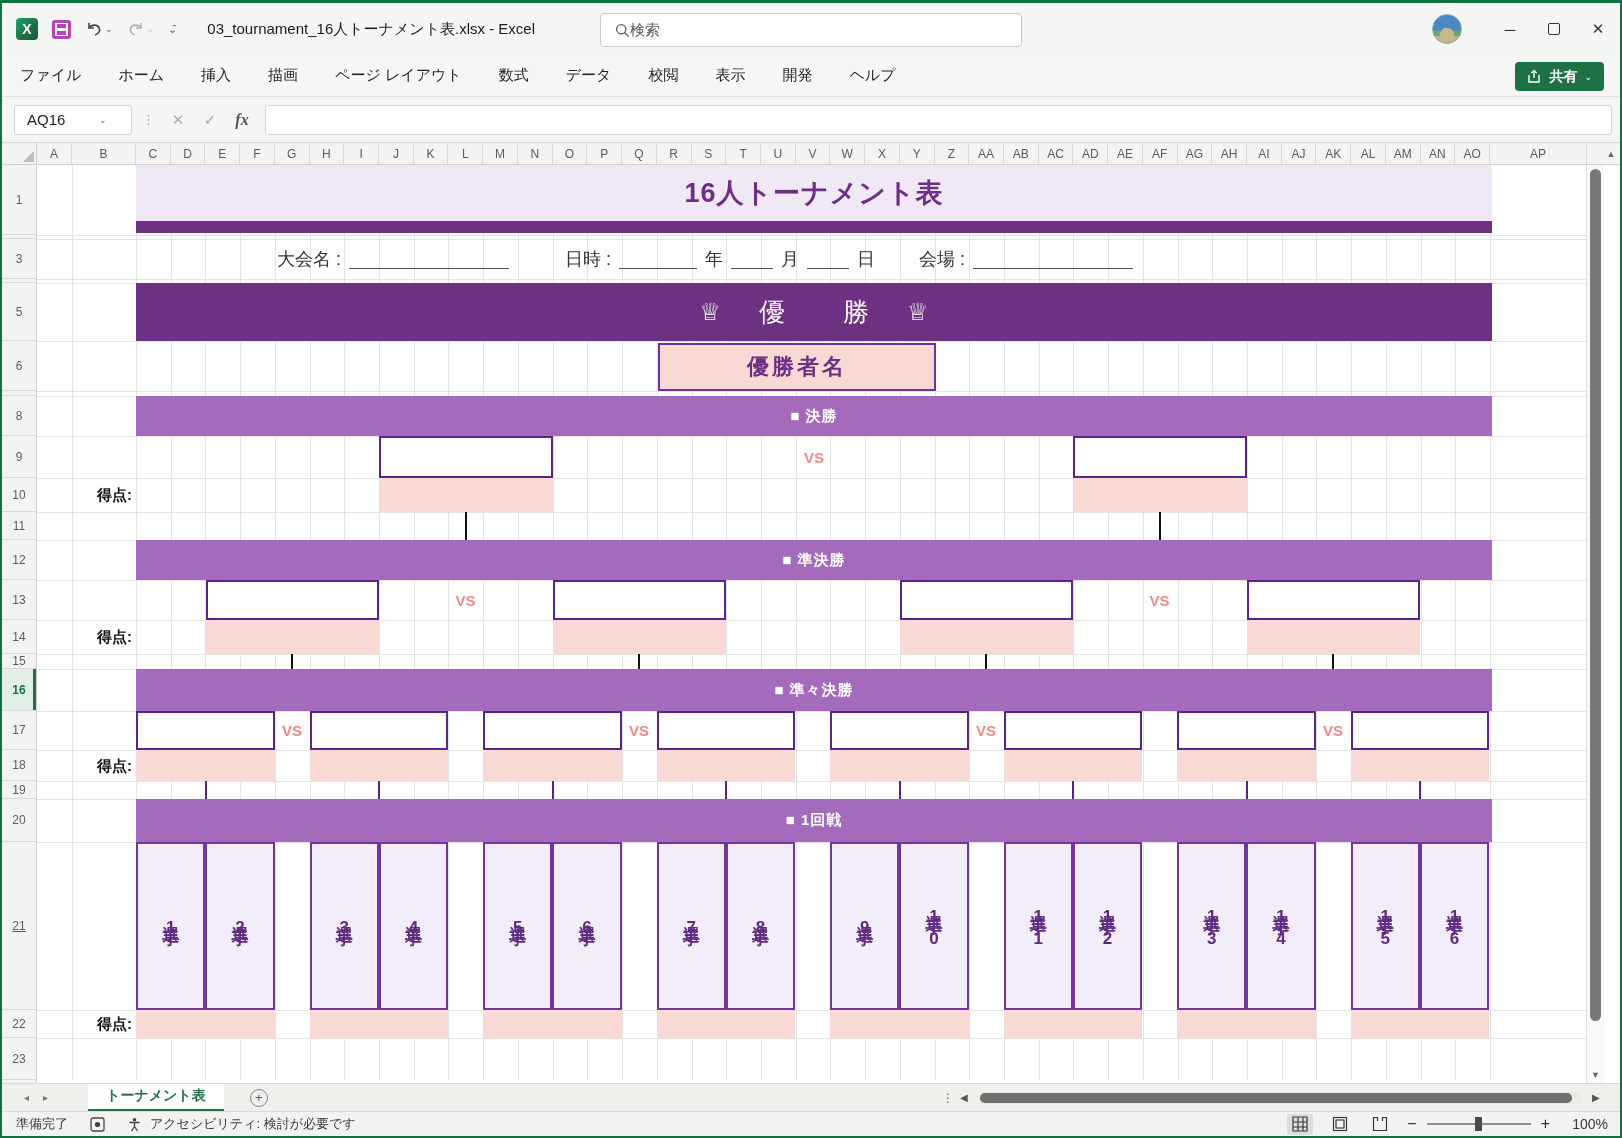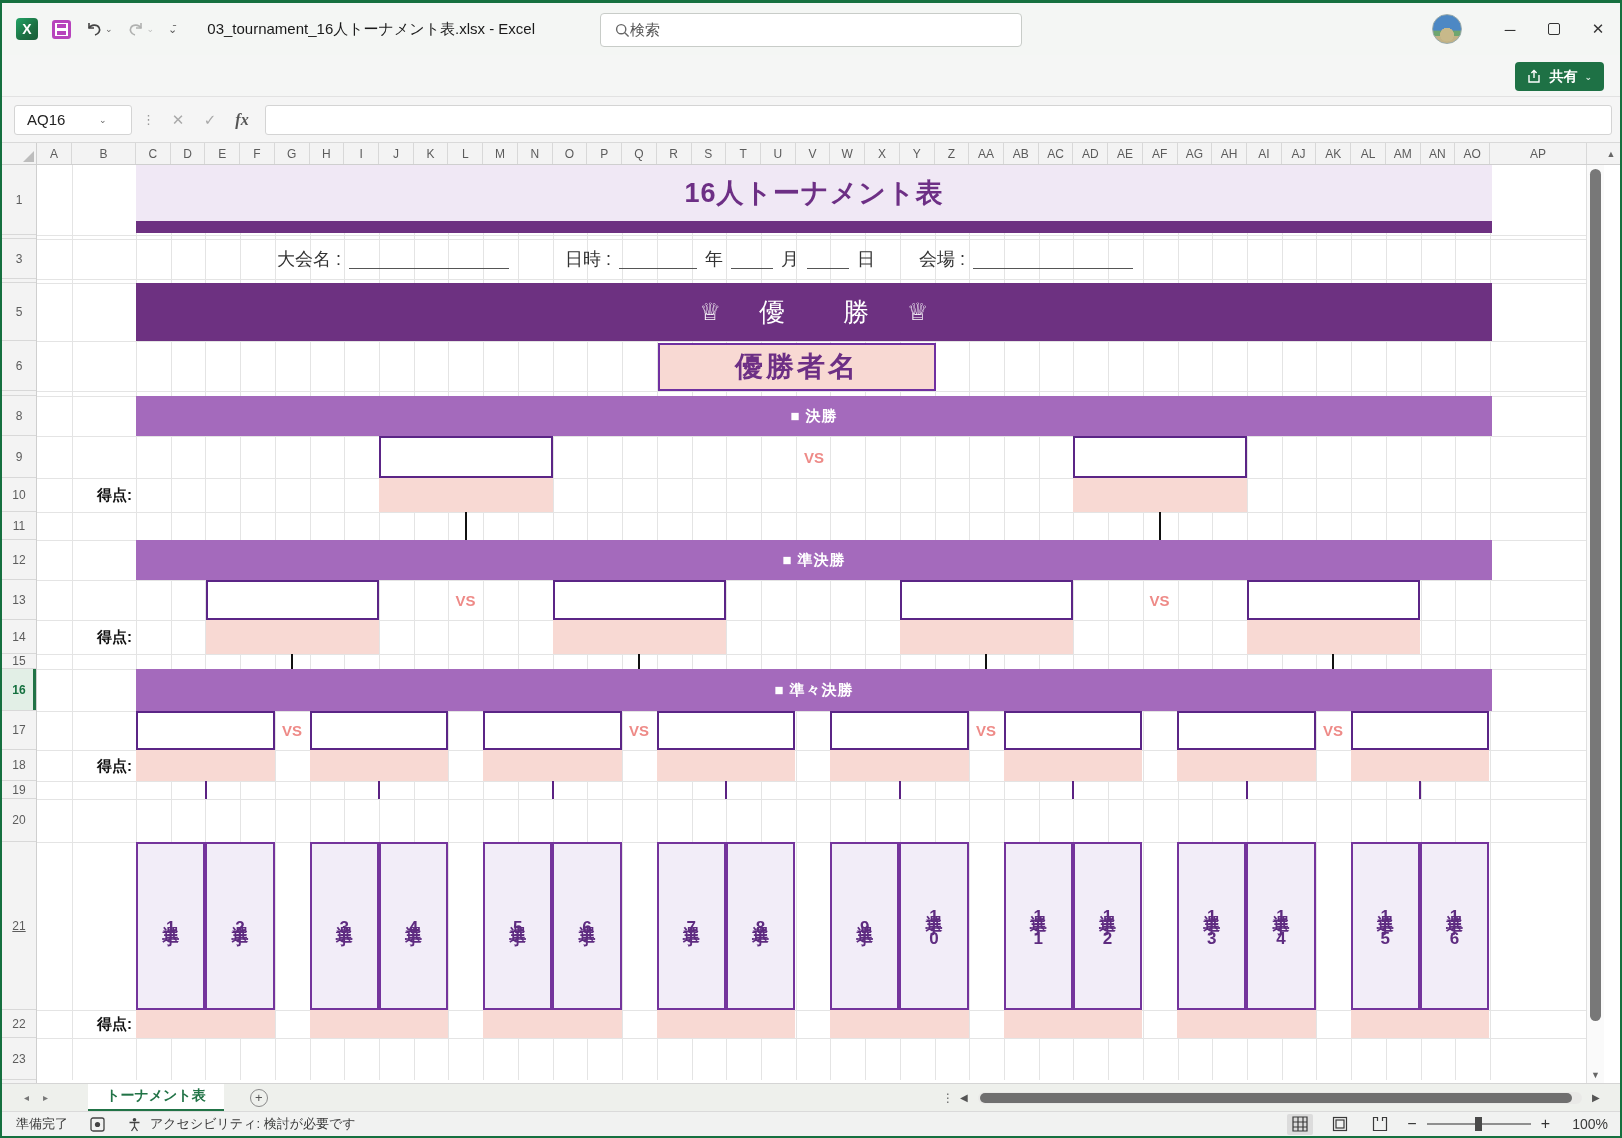--- a/index.html
+++ b/index.html
@@ -62,21 +62,21 @@
   .sheet-title { color:#6d2f85; font-weight:800; font-size:27px; display:flex; align-items:center; justify-content:center; letter-spacing:1px; }
   .titlebar-line { background:#6d3181; }
   .inforow { display:flex; align-items:center; font-size:18px; color:#333; gap:8px; white-space:nowrap; }
   .blank { display:inline-block; border-bottom:1.5px solid #555; height:20px; }
   .u160{width:160px;} .u75{width:78px;} .u42{width:42px;}
   .gap28{width:28px;} .gap40{width:40px;}
   .banner-dark { background:#6d3181; color:#fff; display:flex; align-items:center; justify-content:center; gap:22px; }
   .champ-text { font-size:26px; font-weight:400; letter-spacing:16px; padding-left:16px; }
   .crown { font-size:24px; line-height:1; }
   .banner-mid { background:#a46abc; color:#fff; font-size:15px; font-weight:700; display:flex; align-items:center; justify-content:center; letter-spacing:1px; }
-  .champbox { background:#f8d9d3; border:2px solid #7030a0; color:#6d2f85; font-size:28px; font-weight:800; letter-spacing:3px; display:flex; align-items:center; justify-content:center; }
+  .champbox { background:#f8d9d3; border:2px solid #7030a0; color:#6d2f85; font-size:22px; font-weight:800; letter-spacing:3px; display:flex; align-items:center; justify-content:center; }
   .mbox { background:#fff; border:2px solid #5b2586; }
   .scorecell { background:#f8d9d3; }
   .vslabel { color:#ee8a87; font-weight:800; font-size:15px; display:flex; align-items:center; justify-content:center; }
   .conn-b { width:2px; background:#111; }
   .conn-p { width:2px; background:#5b2283; }
   .scorelabel { font-size:15px; font-weight:700; color:#111; text-align:right; }
   .playercell { background:#f2edf8; border:2px solid #74349c; color:#5e2b80; font-weight:700; font-size:17px; display:flex; align-items:center; justify-content:center; writing-mode:vertical-rl; text-orientation:upright; letter-spacing:3px; }
 
   
   .tabbar { height:28px; flex:0 0 28px; background:#eef0ec; display:flex; align-items:center; position:relative; border-top:1px solid #d5d5d5; }
@@ -140,20 +140,33 @@
       <div class="avatar"></div>
       <div class="winbtn">─</div>
       <div class="winbtn">
           <span class="sq"></span>
         </div>
       <div class="winbtn">✕</div>
     </div>
   </div>
 
   <div class="ribbon">
+    <div id="ribbon-tabs" style="display:flex;gap:37px;">
+        <div class="rtab">ファイル</div>
+        <div class="rtab">ホーム</div>
+        <div class="rtab">挿入</div>
+        <div class="rtab">描画</div>
+        <div class="rtab">ページ レイアウト</div>
+        <div class="rtab">数式</div>
+        <div class="rtab">データ</div>
+        <div class="rtab">校閲</div>
+        <div class="rtab">表示</div>
+        <div class="rtab">開発</div>
+        <div class="rtab">ヘルプ</div>
+      </div>
     <div class="share-btn">
       <svg width="15" height="15" viewBox="0 0 15 15">
           <path d="M2 6 v7 h10 v-7" fill="none" stroke="#fff" stroke-width="1.4"></path>
           <path d="M7 9 V1.6 M4.4 4 L7 1.4 L9.6 4" fill="none" stroke="#fff" stroke-width="1.4"></path>
         </svg>
       <span>共有</span>
       <span class="chev">⌄</span>
     </div>
   </div>
 
@@ -328,20 +341,21 @@
         </div>
         <div class="abs banner-dark" style="left: 99px; top: 118px; width: 1356px; height: 58px;">
           <span class="crown">♕</span>
           <span class="champ-text">優　勝</span>
           <span class="crown">♕</span>
         </div>
         <div class="abs champbox" style="left: 621px; top: 178px; width: 278px; height: 48px;">優勝者名</div>
         <div class="abs banner-mid" style="left: 99px; top: 231px; width: 1356px; height: 40px;">■ 決勝</div>
         <div class="abs banner-mid" style="left: 99px; top: 375px; width: 1356px; height: 40px;">■ 準決勝</div>
         <div class="abs banner-mid" style="left: 99px; top: 504px; width: 1356px; height: 42px;">■ 準々決勝</div>
+        <div class="abs banner-mid" style="left: 99px; top: 634px; width: 1356px; height: 43px;">■ 1回戦</div>
         <div class="abs mbox" style="left: 342px; top: 271px; width: 173.5px; height: 42px;"></div>
         <div class="abs scorecell" style="left: 342px; top: 313px; width: 173.5px; height: 34px;"></div>
         <div class="abs mbox" style="left: 1036px; top: 271px; width: 173.5px; height: 42px;"></div>
         <div class="abs scorecell" style="left: 1036px; top: 313px; width: 173.5px; height: 34px;"></div>
         <div class="abs vslabel" style="left: 757px; top: 271px; width: 40px; height: 42px;">VS</div>
         <div class="abs conn-b" style="left: 428px; top: 347px; width: 2px; height: 28px;"></div>
         <div class="abs conn-b" style="left: 1122px; top: 347px; width: 2px; height: 28px;"></div>
         <div class="abs mbox" style="left: 168.5px; top: 415px; width: 173.5px; height: 40px;"></div>
         <div class="abs scorecell" style="left: 168.5px; top: 455px; width: 173.5px; height: 34px;"></div>
         <div class="abs mbox" style="left: 515.5px; top: 415px; width: 173.5px; height: 40px;"></div>

